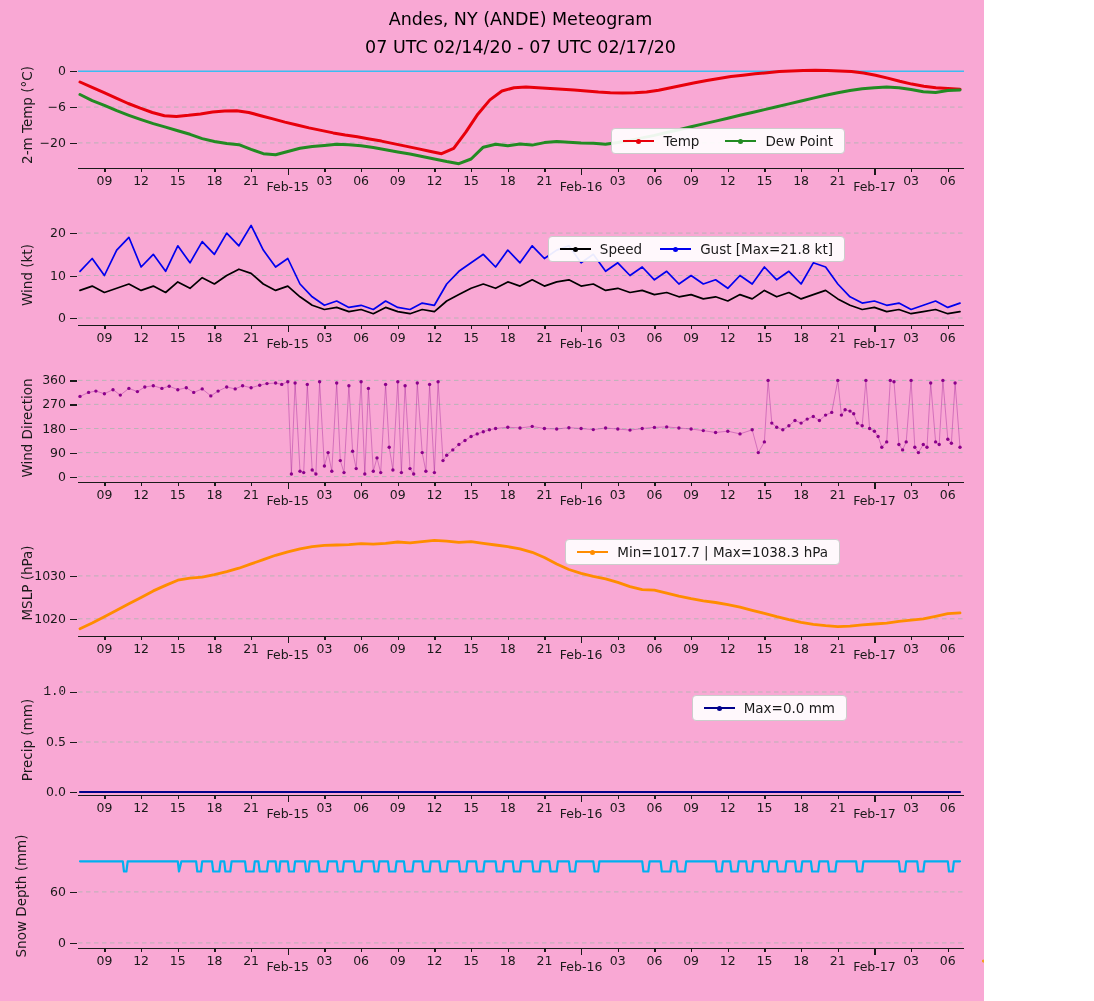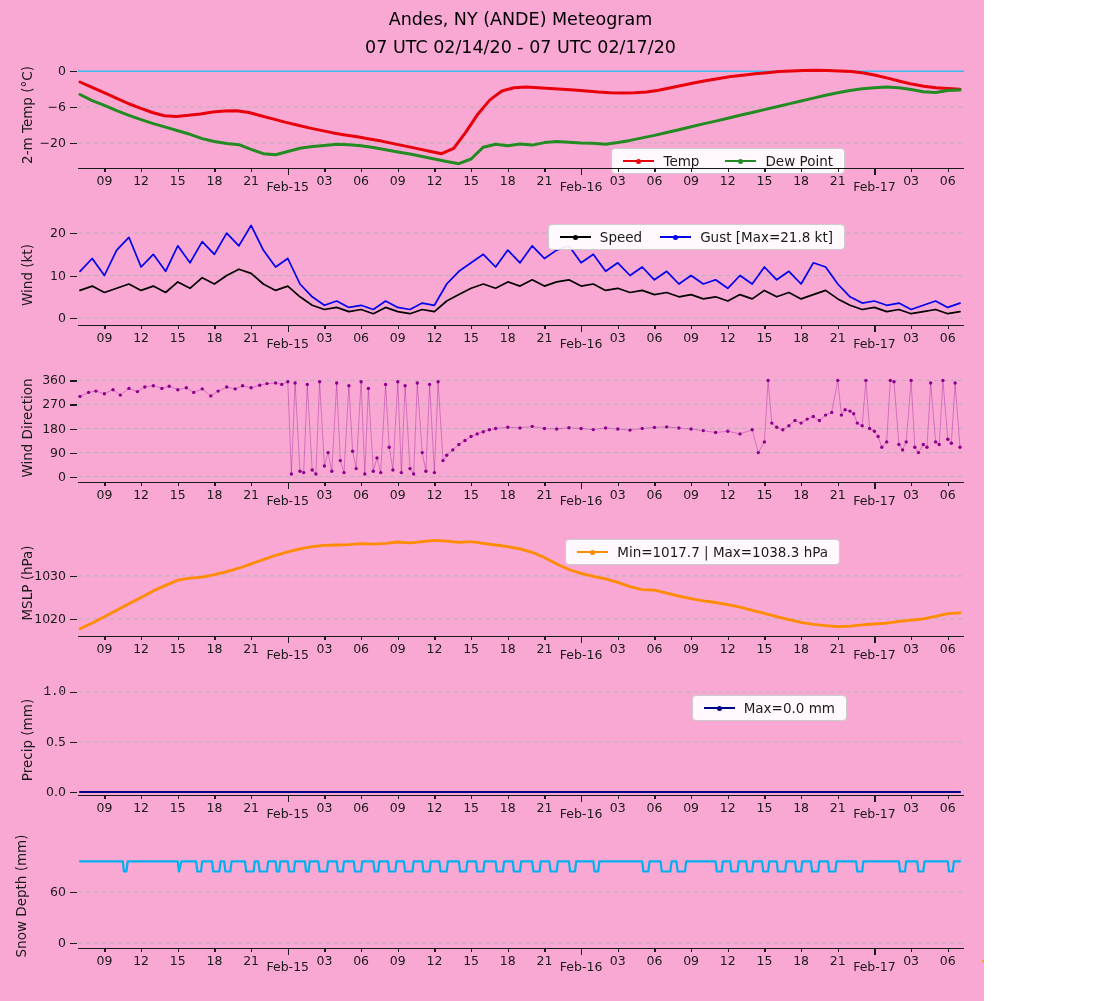--- a/index.html
+++ b/index.html
@@ -16,21 +16,21 @@
   .axisline{position:absolute;left:78px;width:886px;height:1.2px;background:#1a1a1a;}
   .ytick-label{position:absolute;width:66px;text-align:right;font-size:12.5px;color:#1a1a1a;line-height:14px;}
   .ytick-mark{position:absolute;width:7px;height:1.2px;background:#1a1a1a;}
   .xtick-mark{position:absolute;width:1.2px;background:#1a1a1a;}
   .xtick-label{position:absolute;width:44px;margin-left:-22px;text-align:center;font-size:12.5px;color:#1a1a1a;}
   .legend{position:absolute;background:rgba(255,255,255,.92);border:1px solid #ccc;border-radius:4px;
           padding:4px 11px;display:flex;gap:26px;align-items:center;font-size:13.5px;color:#1a1a1a;white-space:nowrap;}
   .lg-item{display:inline-flex;align-items:center;gap:9px;}
   .lg-line{display:inline-block;width:31px;height:2.6px;position:relative;background:var(--c,#000);}
   .lg-line::after{content:"";position:absolute;left:13px;top:-1.2px;width:5px;height:5px;border-radius:50%;background:var(--c,#000);}
-  #lg-0{top:148px;right:139px;} #lg-1{top:224px;right:139px;gap:18px;} #lg-3{top:539px;right:144px;}
+  #lg-0{top:128px;right:139px;} #lg-1{top:236px;right:139px;gap:18px;} #lg-3{top:539px;right:144px;}
   #lg-4{top:695px;right:137px;} #lg-5{top:914px;left:86px;}
   .logo{position:absolute;left:978px;top:916px;width:114px;height:80px;}
 </style>
 </head>
 <body>
 
 <div class="figure">
   <div class="title">
     <div>Andes, NY (ANDE) Meteogram</div>
     <div>07 UTC 02/14/20 - 07 UTC 02/17/20</div>

